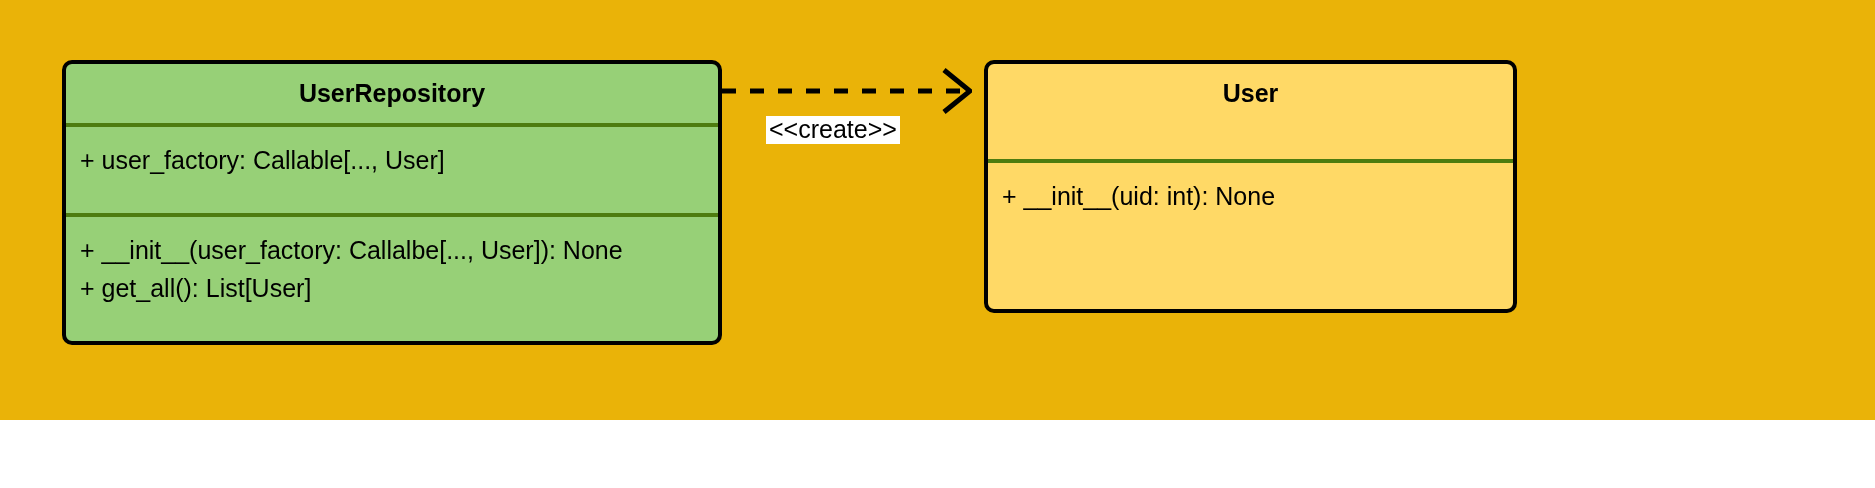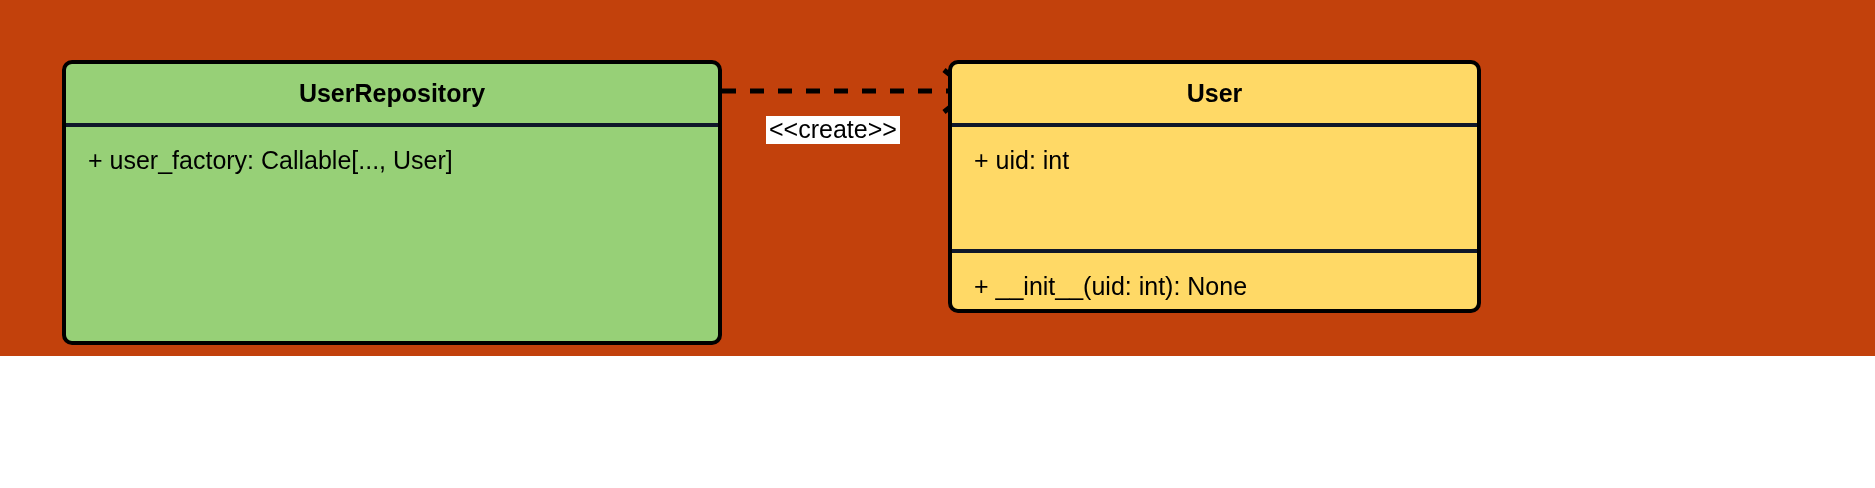--- a/index.html
+++ b/index.html
@@ -9,39 +9,38 @@
   }
   body {
     width: 1875px;
     height: 488px;
     font-family: "Liberation Sans", sans-serif;
     overflow: hidden;
   }
   #canvas {
     position: relative;
     width: 1875px;
-    height: 356px;
-    background: #c2410c;
+    height: 420px;
+    background: #eab308;
   }
 
   
   .uml-class {
     position: absolute;
     box-sizing: border-box;
     border: 4px solid #000000;
     border-radius: 10px;
     overflow: hidden;
   }
   .uml-class .compartment {
     box-sizing: border-box;
     position: relative;
   }
   .uml-class .compartment + .compartment {
-    border-top: 4px solid #0f172a;
-    padding-left: 8px;
+    border-top: 4px solid #4d7c0f;
   }
 
   .class-title {
     text-align: center;
     font-weight: bold;
     font-size: 25px;
     color: #000000;
     line-height: 1.1;
     display: flex;
     align-items: center;
@@ -66,21 +65,21 @@
     width: 660px;
     height: 285px;
     background: #97d077;
   }
   #class-userrepository .class-title { height: 59px; }
   #class-userrepository .attrs { height: 90px; }
   #class-userrepository .methods { height: 128px; }
 
   
   #class-user {
-    left: 948px;
+    left: 984px;
     top: 60px;
     width: 533px;
     height: 253px;
     background: #ffd966;
   }
   #class-user .class-title { height: 59px; }
   #class-user .attrs { height: 90px; }
   #class-user .methods { height: 96px; margin-top: 36px; }
 
   
@@ -110,33 +109,34 @@
 </head>
 <body>
 
 <div id="canvas">
 
   <div class="uml-class" id="class-userrepository">
     <div class="compartment class-title">UserRepository</div>
     <div class="compartment attrs members">
       <div class="member-line">+ user_factory: Callable[..., User]</div>
     </div>
+    <div class="compartment methods members">
+      <div class="member-line">+ __init__(user_factory: Callalbe[..., User]): None</div>
+      <div class="member-line">+ get_all(): List[User]</div>
+    </div>
   </div>
 
   <div id="dependency-connector">
     <svg width="250" height="62" viewBox="0 0 250 62">
       <line x1="0" y1="31" x2="238" y2="31" stroke="#000000" stroke-width="5" stroke-dasharray="14 14" stroke-linecap="butt"></line>
       <polyline points="222,10 248,31 222,52" fill="none" stroke="#000000" stroke-width="5" stroke-linejoin="miter" stroke-linecap="butt"></polyline>
     </svg>
   </div>
   <div class="edge-label">&lt;&lt;create&gt;&gt;</div>
 
   <div class="uml-class" id="class-user">
     <div class="compartment class-title">User</div>
-    <div class="compartment attrs members">
-      <div class="member-line">+ uid: int</div>
-    </div>
     <div class="compartment methods members">
       <div class="member-line">+ __init__(uid: int): None</div>
     </div>
   </div>
 
 </div>
 
 </body></html>

